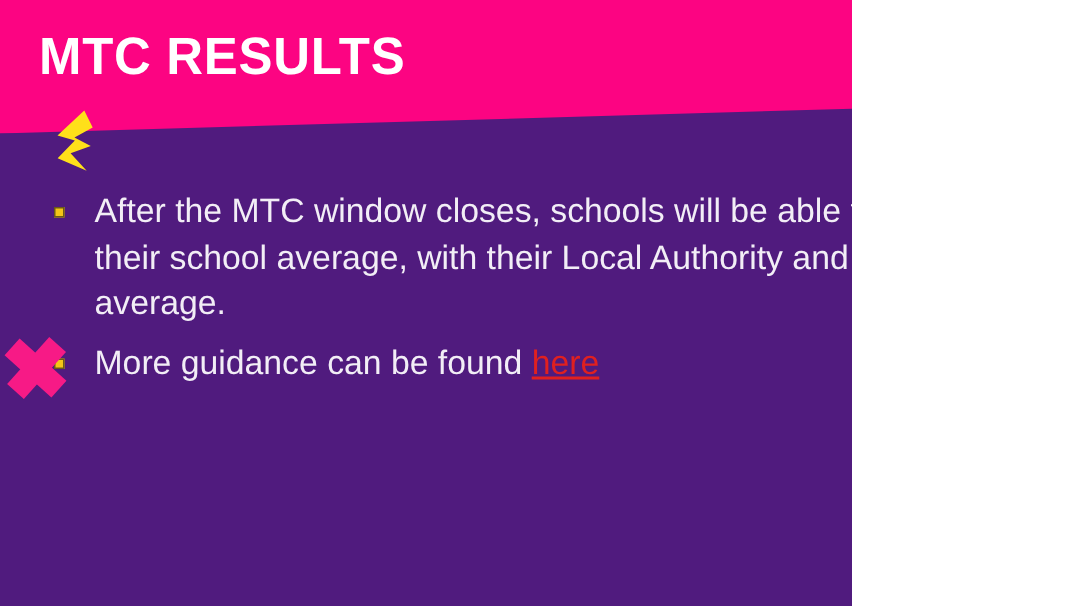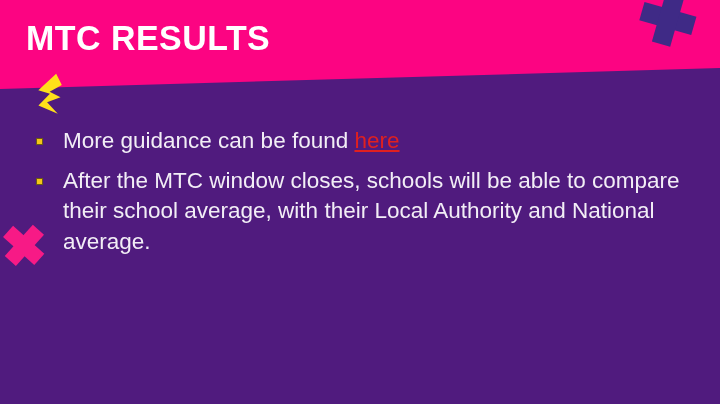--- a/index.html
+++ b/index.html
@@ -6,21 +6,21 @@
     margin: 0;
     padding: 0;
     background: #ffffff;
   }
   body {
     font-family: "Liberation Sans", sans-serif;
   }
 
   .slide {
     position: relative;
-    width: 720px;
+    width: 568px;
     height: 404px;
     overflow: hidden;
     background: #501b7e;   
   }
 
   
   .header-band {
     position: absolute;
     left: 0;
     top: 0;
@@ -175,27 +175,27 @@
       <div class="bar h"></div>
       <div class="bar v"></div>
     </div>
   </div>
 
   <div class="body-list">
 
     <div class="bullet-row">
       <span class="bullet-marker"></span>
       <div class="bullet-text">
-        <span>More guidance can be found </span><a class="link" href="#">here</a>
+        <span>After the MTC window closes, schools will be able to compare their school average, with their Local Authority and National average.</span>
       </div>
     </div>
 
     <div class="bullet-row">
       <span class="bullet-marker"></span>
       <div class="bullet-text">
-        <span>After the MTC window closes, schools will be able to compare their school average, with their Local Authority and National average.</span>
+        <span>More guidance can be found </span><a class="link" href="#">here</a>
       </div>
     </div>
 
 
   </div>
 
 </div>
 
 </body></html>

